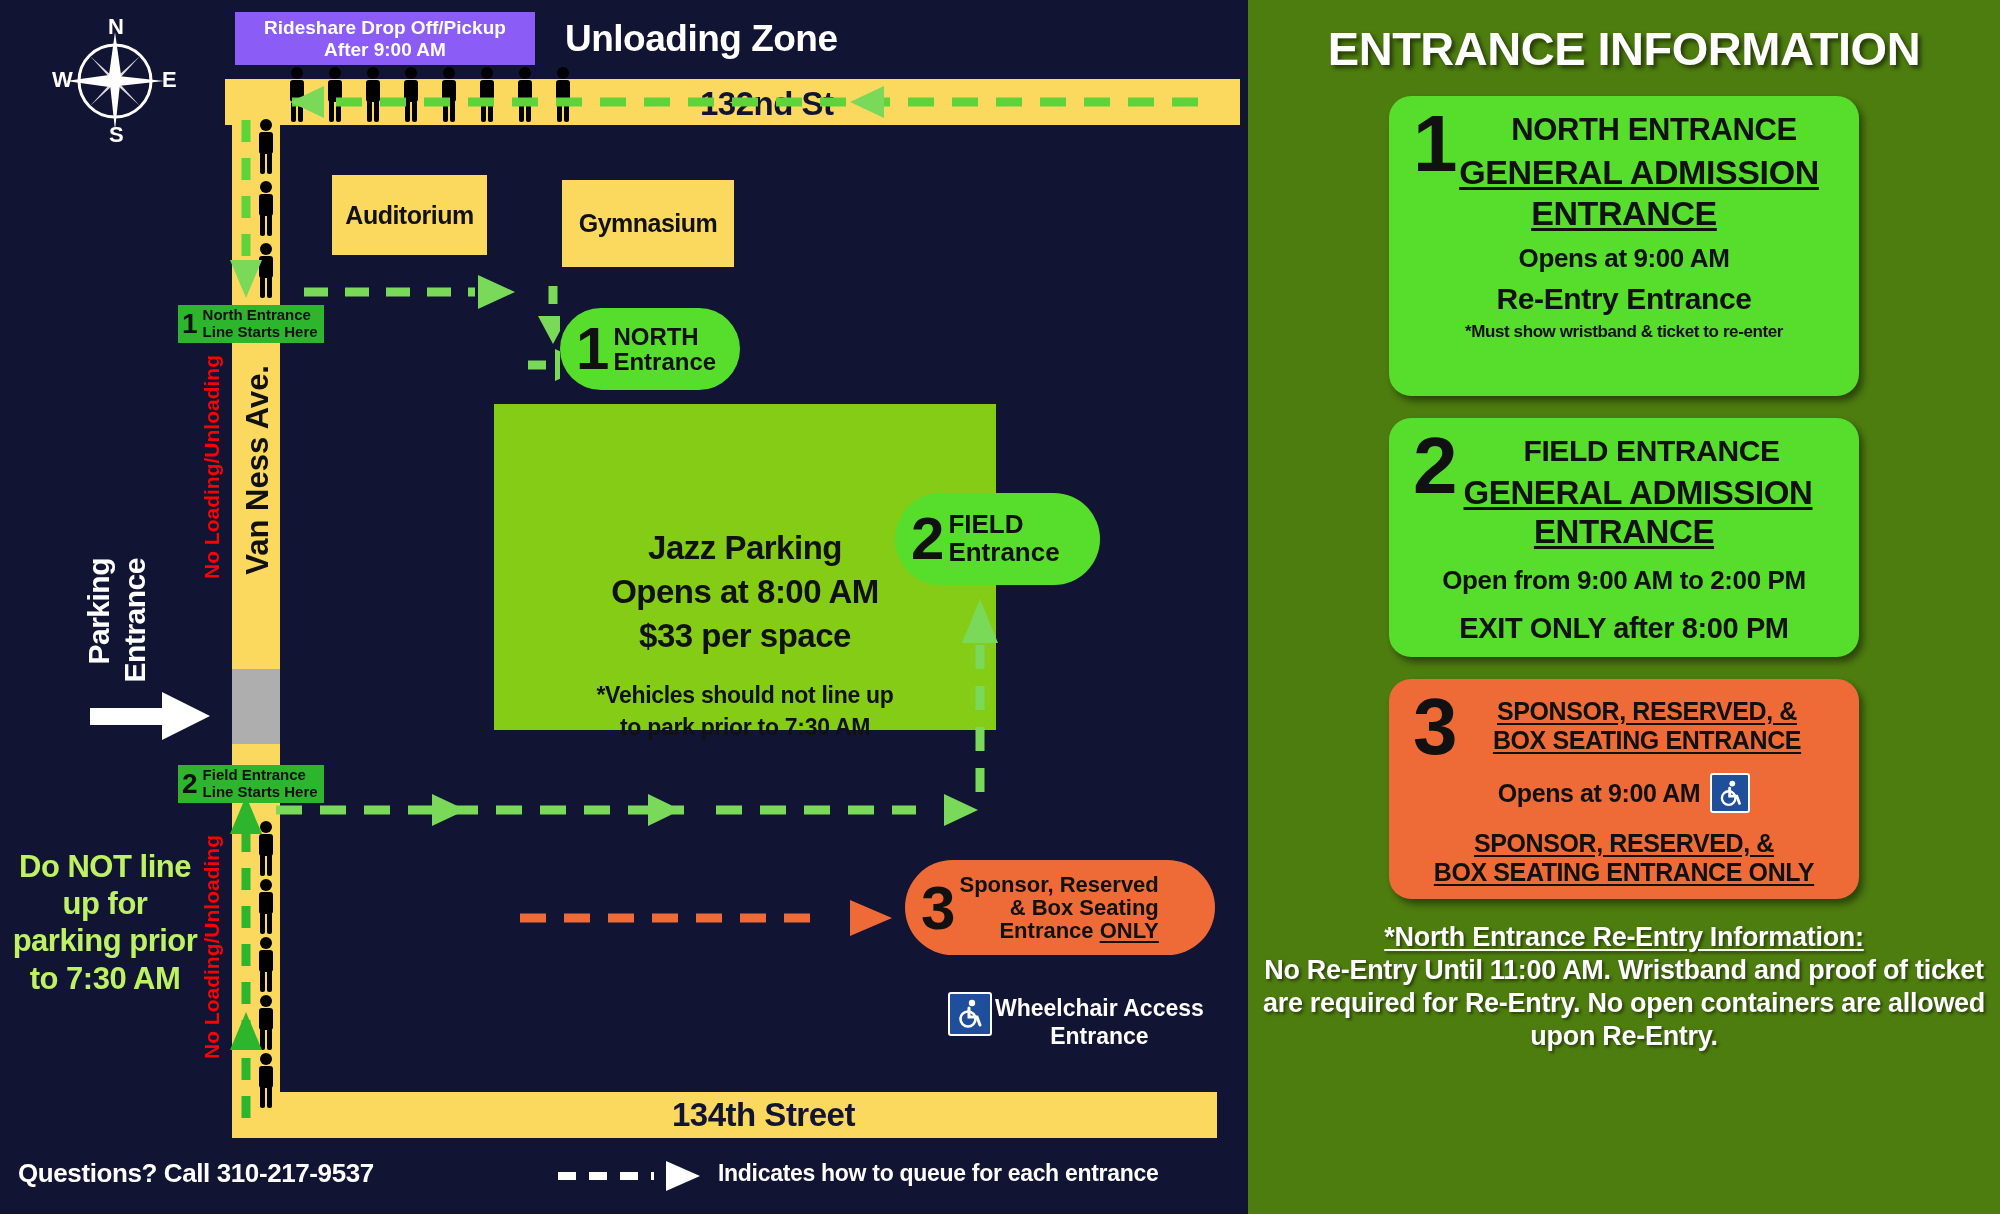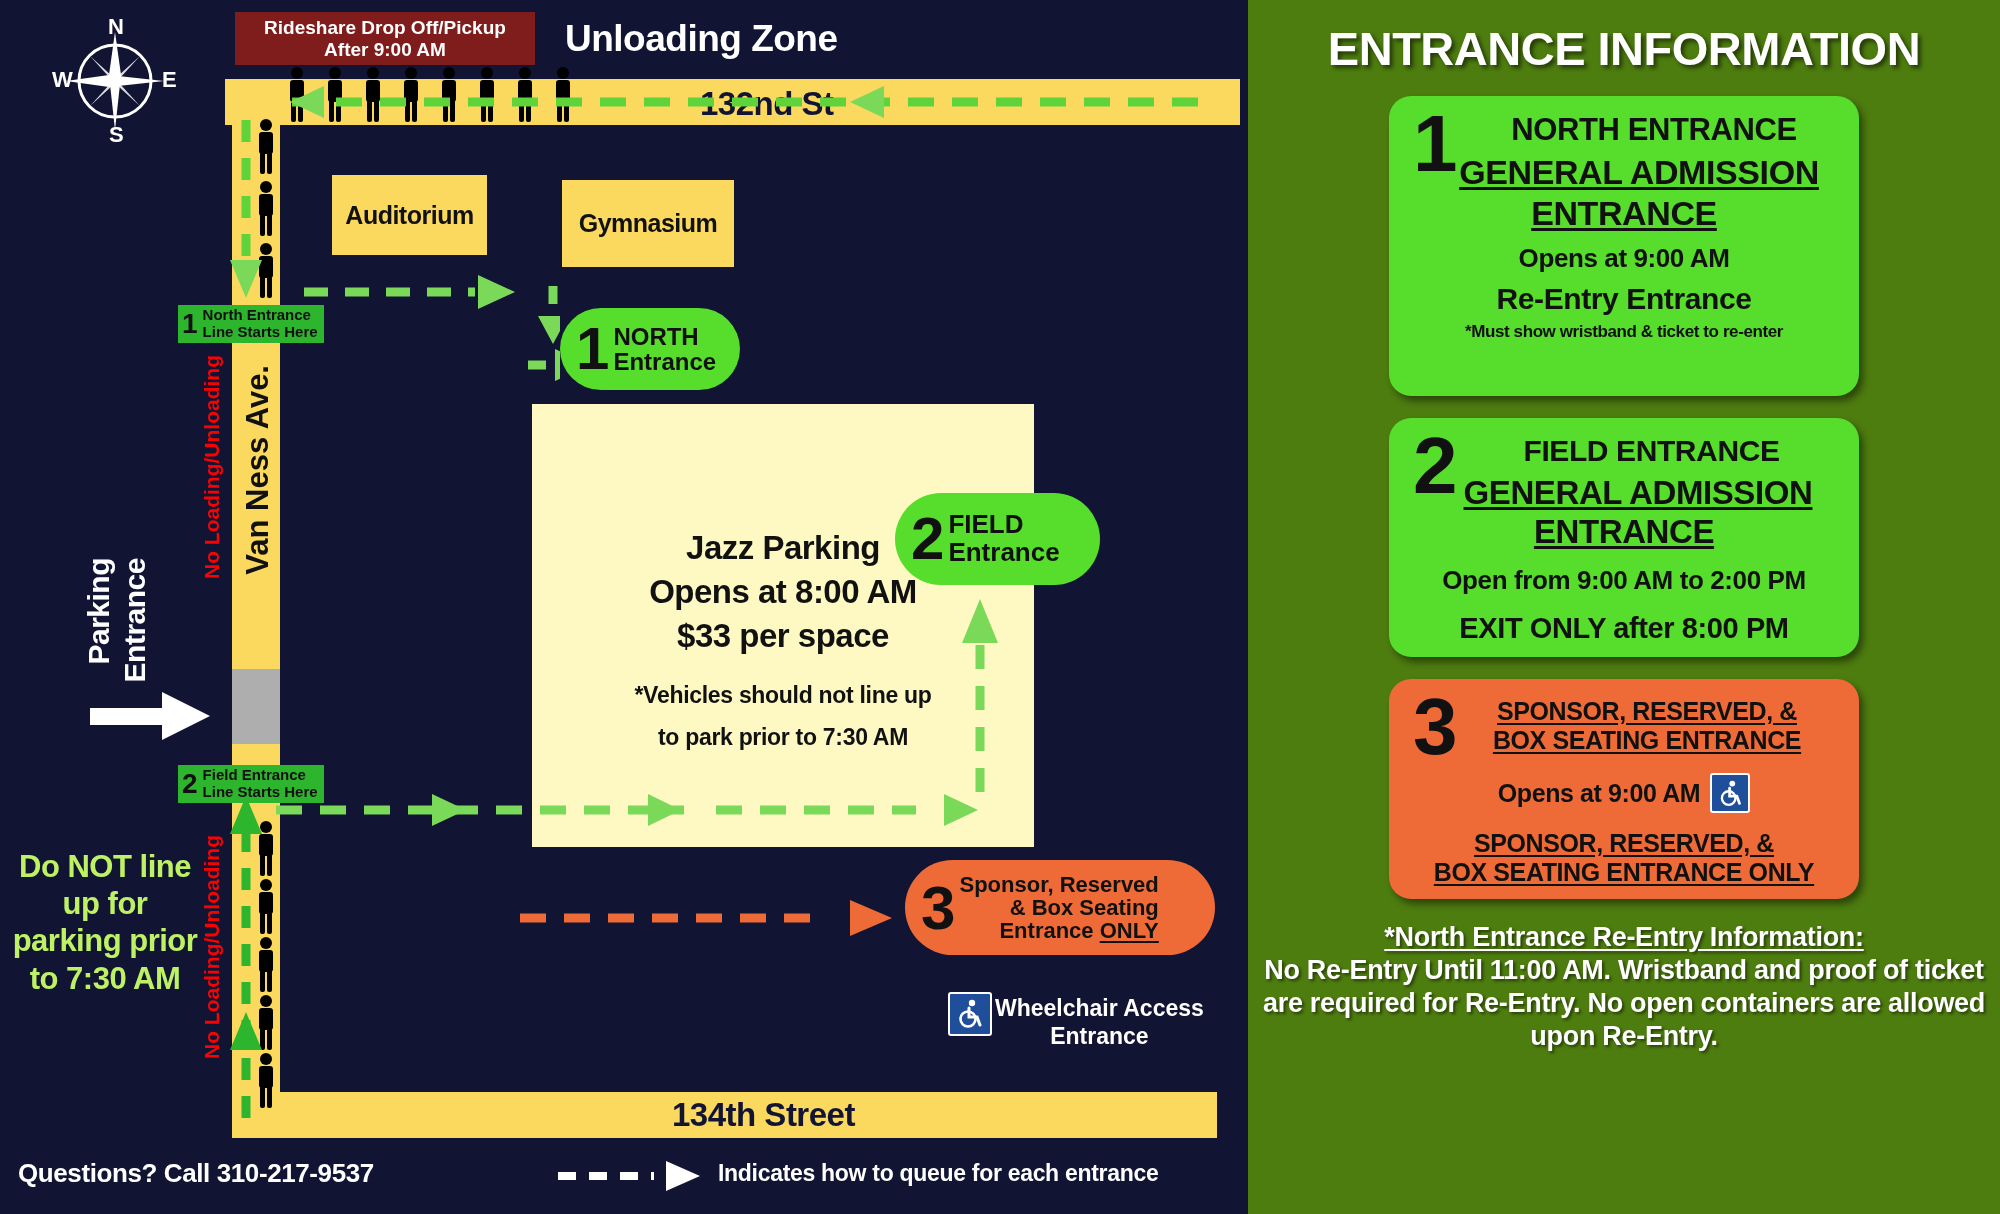--- a/index.html
+++ b/index.html
@@ -44,44 +44,44 @@
     writing-mode: vertical-rl;
     transform: rotate(180deg);
     font-weight: 900;
     font-family: "Liberation Sans", sans-serif;
   }
 
   
   .rideshare {
     position: absolute; left: 235px; top: 12px;
     width: 300px; height: 53px;
-    background: #7f1d1d; color: #fff;
+    background: #8b5cf6; color: #fff;
     display: flex; flex-direction: column;
     align-items: center; justify-content: center;
     font-weight: bold; font-size: 19px; line-height: 1.12;
     text-align: center;
   }
   .unloading-zone {
     position: absolute; left: 565px; top: 18px;
     color: #fff; font-weight: 900; font-size: 37px;
     letter-spacing: -0.5px;
   }
 
   
   .building {
     position: absolute; background: #FBD95F;
     display: flex; align-items: center; justify-content: center;
     color: #111; font-weight: 900; font-size: 25px;
     letter-spacing: -0.5px;
   }
   
   .lot {
-    position: absolute; left: 532px; top: 404px;
-    width: 502px; height: 443px;
-    background: #fef9c3;
+    position: absolute; left: 494px; top: 404px;
+    width: 502px; height: 326px;
+    background: #84cc16;
   }
   .lot-text {
     position: absolute; left: 0; top: 122px; width: 100%;
     text-align: center; color: #111;
   }
   .lot-l1 { font-size: 33px; font-weight: 900; line-height: 1.33; letter-spacing: -0.5px;}
   .lot-note { margin-top: 22px; font-size: 23px; font-weight: 900; line-height: 1.32; letter-spacing: -0.3px;}
 
   
   .pill {
@@ -352,21 +352,21 @@
         <span>Entrance</span>
       </span>
     </div>
 
     <div class="lot">
       <div class="lot-text">
         <div class="lot-l1">Jazz Parking</div>
         <div class="lot-l1">Opens at 8:00 AM</div>
         <div class="lot-l1">$33 per space</div>
         <div class="lot-note">*Vehicles should not line up</div>
-        <div class="lot-note" style="margin-top:12px;">to park prior to 7:30 AM</div>
+        <div class="lot-note" style="margin-top:2px;">to park prior to 7:30 AM</div>
       </div>
     </div>
 
     <div class="pill" id="pill-field">
       <span class="num">2</span>
       <span class="txt">
         <span>FIELD</span><br>
         <span>Entrance</span>
       </span>
     </div>

